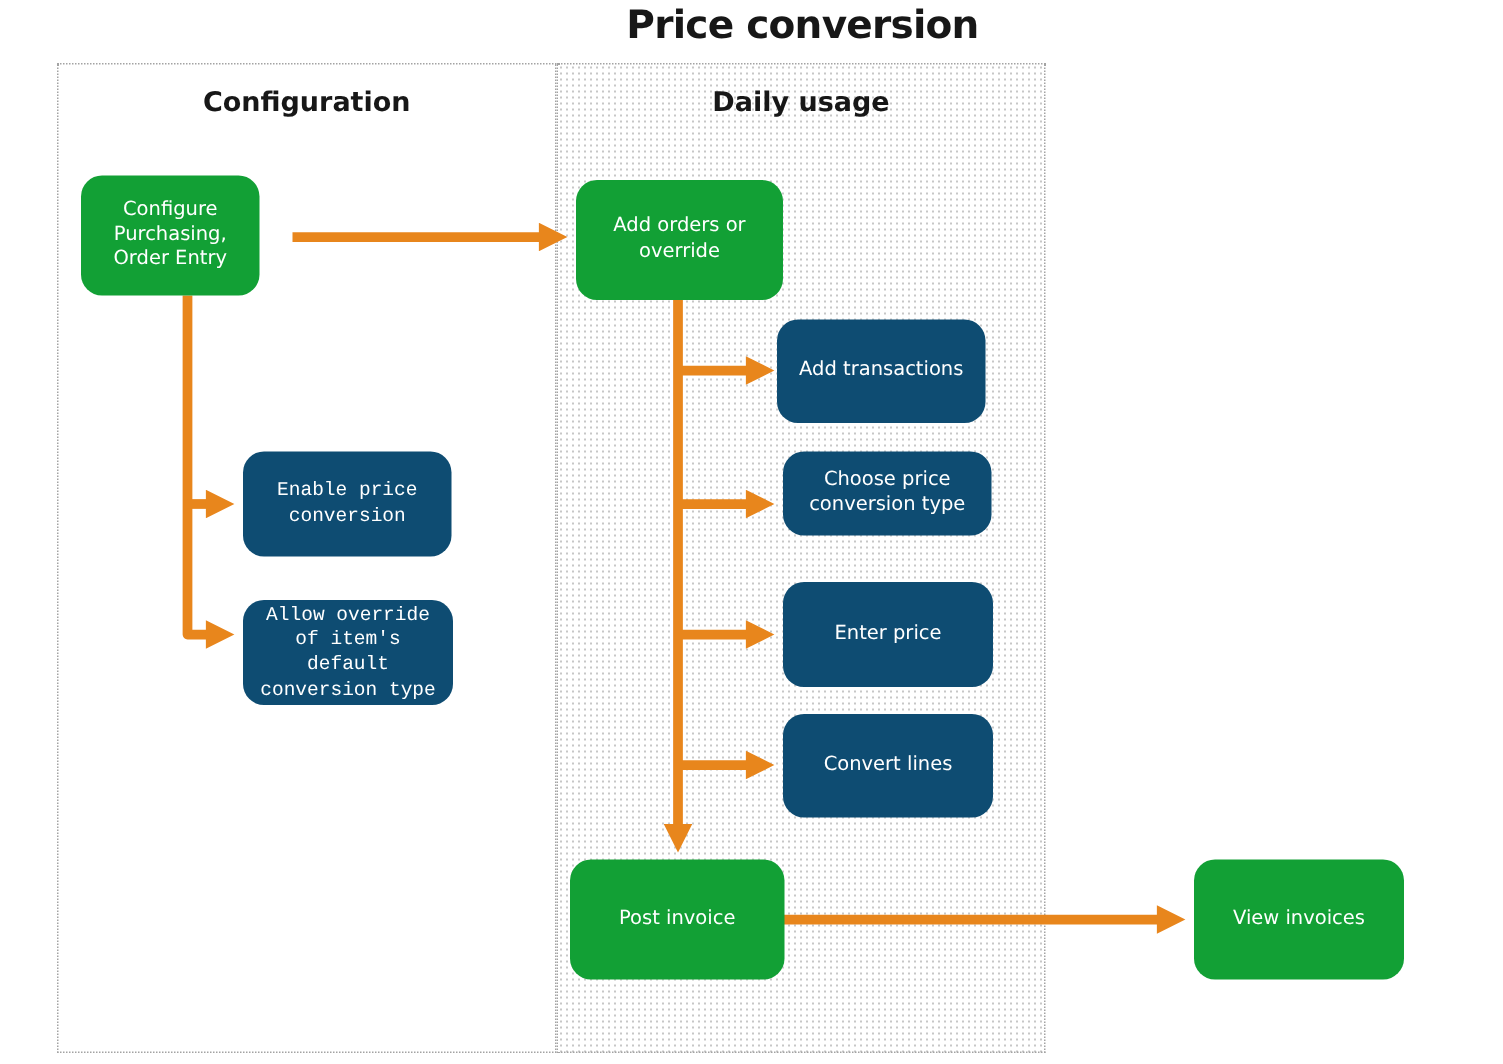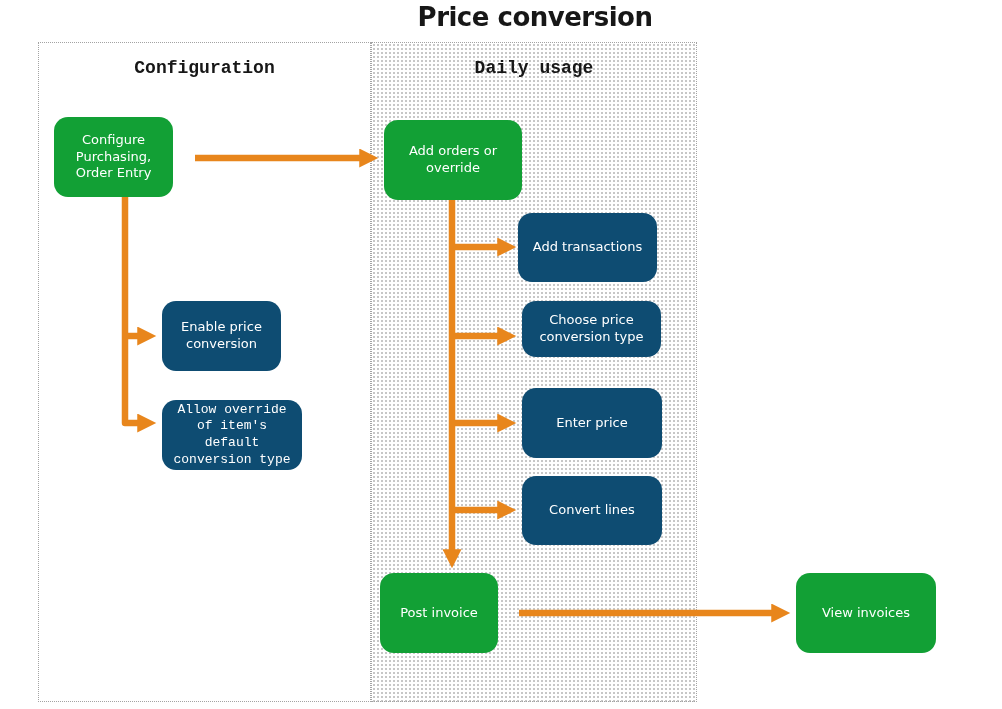--- a/index.html
+++ b/index.html
@@ -16,21 +16,20 @@
 
   .title{
     position:absolute;left:0;top:2px;width:1002px;
     text-align:center;font-size:26px;font-weight:bold;letter-spacing:-0.5px;
   }
 
   .lane{
     position:absolute;top:42px;height:660px;box-sizing:border-box;
     border:1.5px dotted var(--lane-border);
     background:#fff;
-    font-family:Liberation Mono, monospace;
   }
   .lane.dotted{
     background-color:#fff;
     background-image:radial-gradient(circle, var(--dot) 0.9px, transparent 1.05px);
     background-size:4px 4px;
   }
   .lane-1{left:4px;width:333px;}
   .lane-2{left:337px;width:326px;}
   .lane-3{left:665px;width:333px;}
   .lane-title{
@@ -41,28 +40,28 @@
   .node{
     position:absolute;border-radius:14px;color:#fff;
     display:flex;align-items:center;justify-content:center;
     text-align:center;font-size:13px;line-height:1.28;
     padding:6px 8px;box-sizing:border-box;
   }
   .green{background:var(--green);}
   .blue{background:var(--blue);}
 
   #n-configure {left:20px;  top:117px; width:119px; height:80px;}
-  #n-enable    {left:128px; top:301px; width:119px; height:70px;}
+  #n-enable    {left:128px; top:301px; width:139px; height:70px;font-family:Liberation Mono, monospace;}
   #n-override  {left:128px; top:400px; width:140px; height:70px;font-family:Liberation Mono, monospace;}
   #n-addorders {left:350px; top:120px; width:138px; height:80px;}
   #n-addtrans  {left:484px; top:213px; width:139px; height:69px;}
   #n-choose    {left:488px; top:301px; width:139px; height:56px;}
   #n-enterprice{left:488px; top:388px; width:140px; height:70px;}
   #n-convert   {left:488px; top:476px; width:140px; height:69px;}
-  #n-post      {left:346px; top:573px; width:118px; height:80px;}
+  #n-post      {left:346px; top:573px; width:143px; height:80px;}
   #n-view      {left:762px; top:573px; width:140px; height:80px;}
 
   svg.arrows{position:absolute;left:0;top:0;pointer-events:none;}
   svg.arrows path{
     fill:none;stroke:var(--arrow);stroke-width:6.5px;
     stroke-linejoin:round;stroke-linecap:butt;
   }
   svg.arrows marker path{fill:var(--arrow);stroke:none;}
 </style>
 </head>

